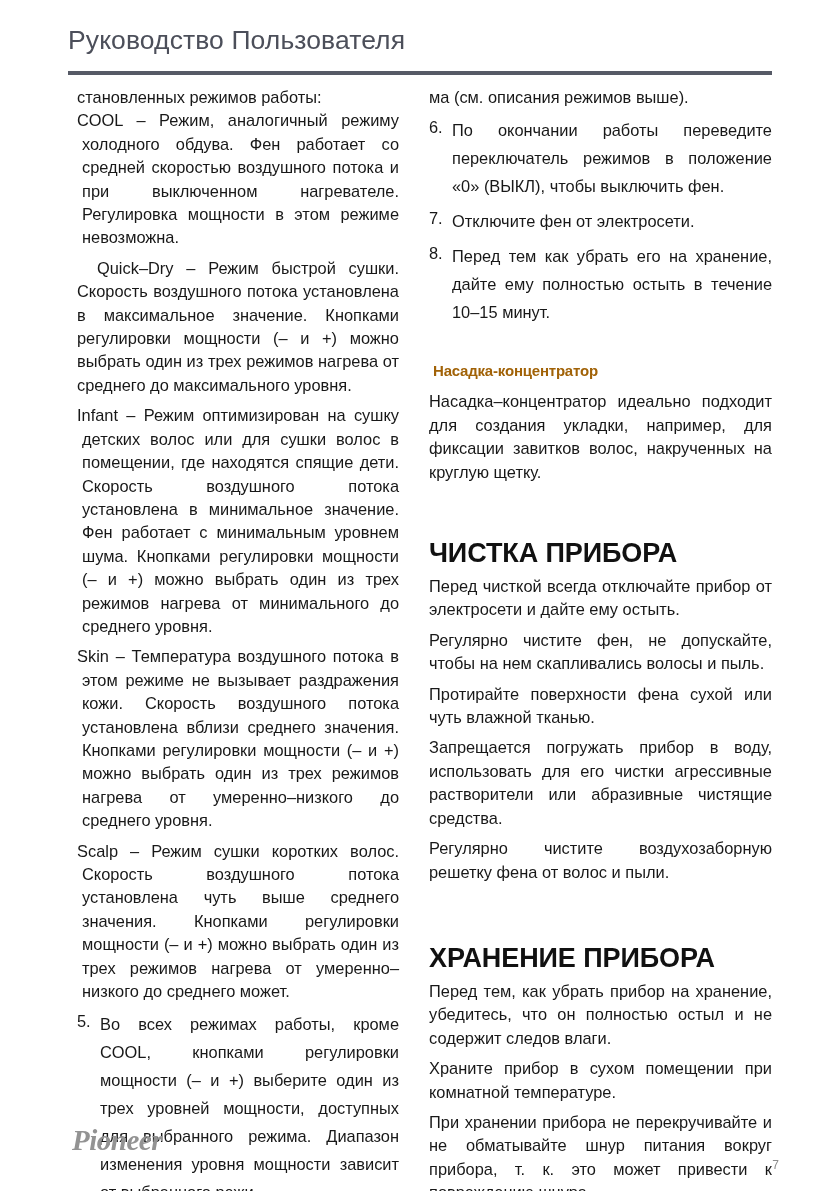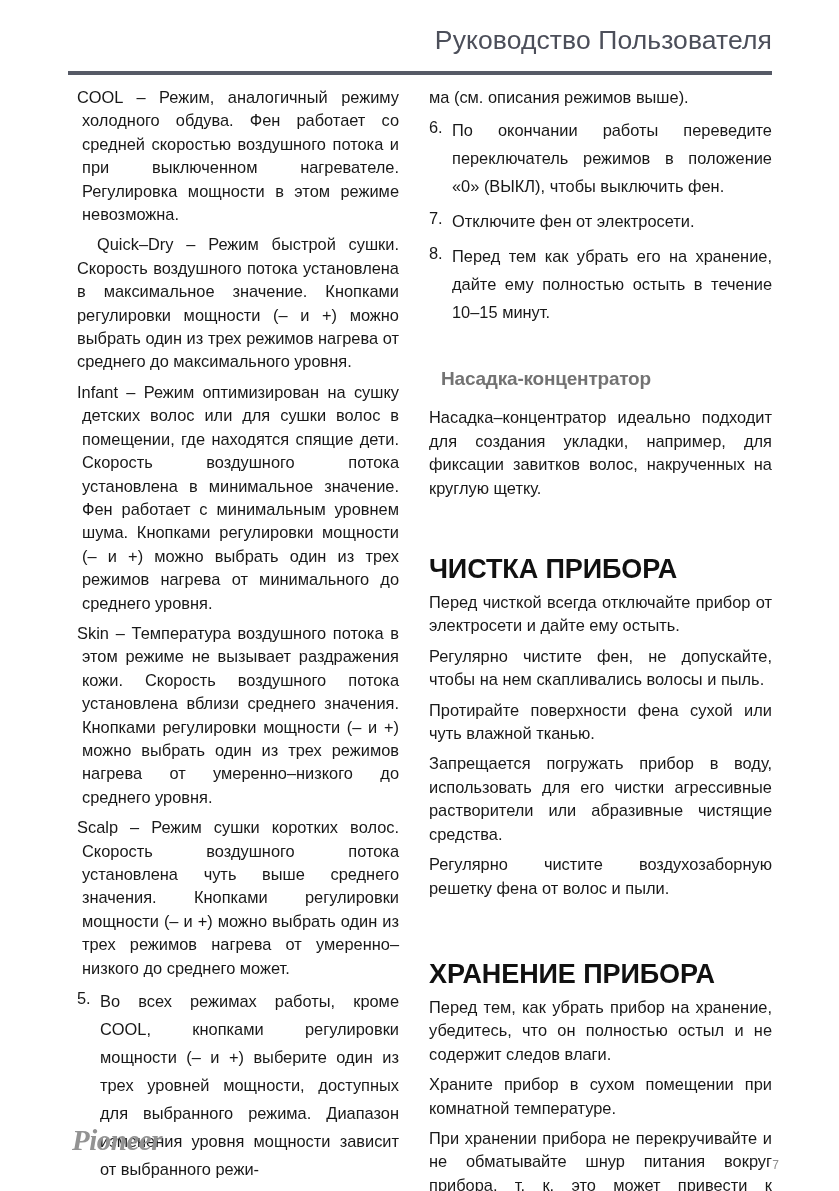--- a/index.html
+++ b/index.html
@@ -19,21 +19,21 @@
     overflow: hidden;
     box-sizing: border-box;
   }
 
   
   .header {
     position: absolute;
     left: 68px;
     top: 26px;
     width: 704px;
-    text-align: right;
+    text-align: left;
   }
   .header-title {
     font-size: 26.5px;
     font-weight: 400;
     color: #4c4f5a;
     letter-spacing: 0.1px;
     line-height: 1.1;
     white-space: nowrap;
   }
   .header-rule {
@@ -107,26 +107,26 @@
     flex: 1 1 auto;
     font-size: 16.4px;
     line-height: 28px;
     text-align: justify;
     text-justify: inter-word;
     color: #181818;
   }
 
   
   h3.sub-heading {
-    margin: 12px;
+    margin: 4px;
     padding: 0;
-    font-size: 19px;
+    font-size: 15px;
     line-height: 22px;
     font-weight: 700;
-    color: #737373;
+    color: #a16207;
     letter-spacing: -0.2px;
   }
   h2.section-heading {
     margin: 0;
     padding: 0;
     font-size: 27px;
     line-height: 25px;
     font-weight: 700;
     color: #111111;
     letter-spacing: -0.1px;
@@ -167,20 +167,21 @@
 
   <div class="header">
     <div class="header-title">Руководство Пользователя</div>
   </div>
   <div class="header-rule"></div>
 
   <div class="columns">
 
     <div class="col col-left">
 
+      <p class="body">становленных режимов работы:</p>
 
       <p class="body hang">COOL – Режим, аналогичный режиму холодного обдува. Фен работает со средней скоростью воздушного потока и при выключенном нагревателе. Регулировка мощности в этом режиме невозможна.</p>
 
       <p class="body indent gap">Quick–Dry – Режим быстрой сушки. Скорость воздушного потока установлена в максимальное значение. Кнопками регулировки мощности (– и +) можно выбрать один из трех режимов нагрева от среднего до максимального уровня.</p>
 
       <p class="body hang gap">Infant – Режим оптимизирован на сушку детских волос или для сушки волос в помещении, где находятся спящие дети. Скорость воздушного потока установлена в минимальное значение. Фен работает с минимальным уровнем шума. Кнопками регулировки мощности (– и +) можно выбрать один из трех режимов нагрева от минимального до среднего уровня.</p>
 
       <p class="body hang gap">Skin – Температура воздушного потока в этом режиме не вызывает раздражения кожи. Скорость воздушного потока установлена вблизи среднего значения. Кнопками регулировки мощности (– и +) можно выбрать один из трех режимов нагрева от умеренно–низкого до среднего уровня.</p>
 
       <p class="body hang gap">Scalp – Режим сушки коротких волос. Скорость воздушного потока установлена чуть выше среднего значения. Кнопками регулировки мощности (– и +) можно выбрать один из трех режимов нагрева от умеренно–низкого до среднего может.</p>

